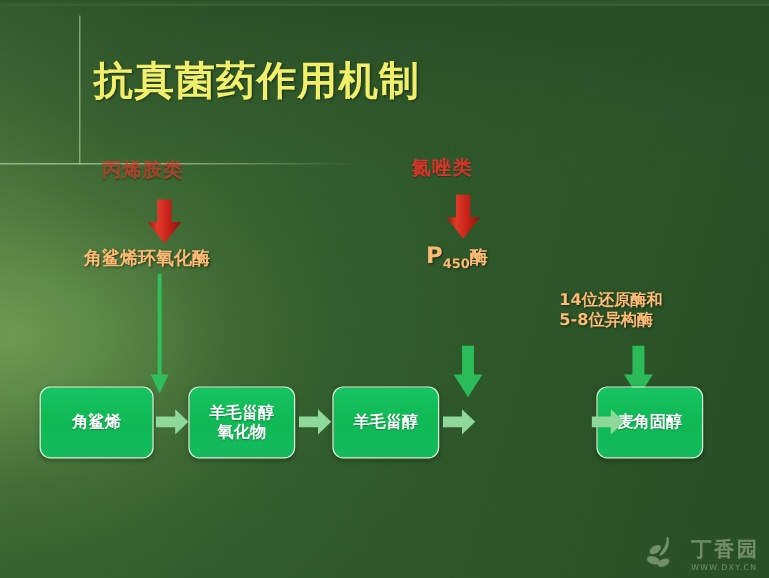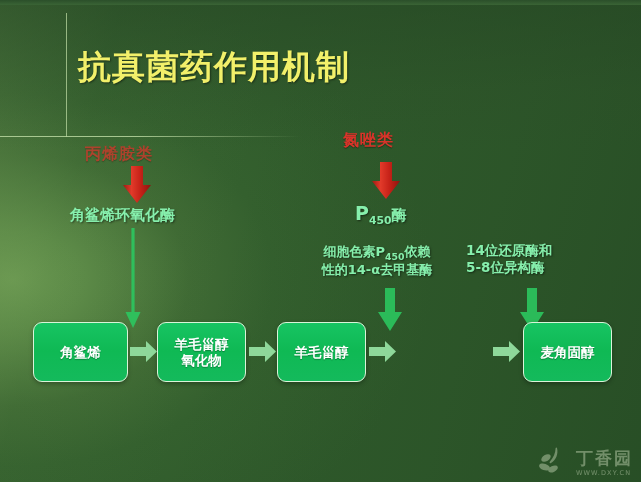--- a/index.html
+++ b/index.html
@@ -64,26 +64,26 @@
   
   .red-label {
     position: absolute;
     font-size: 16px;
     font-weight: 700;
     color: #d8342a;
     letter-spacing: 1px;
     text-shadow: 0 1px 1px rgba(0,0,0,.35);
     white-space: nowrap;
   }
-  .red-label.left  { left: 85px;  top: 144px; opacity: .72; }
+  .red-label.left  { left: 85px;  top: 132px; opacity: .72; }
   .red-label.right { left: 343px; top: 130px; }
   
   .ylabel {
     position: absolute;
-    color: #86efac;
+    color: #fdba74;
     font-weight: 700;
     text-shadow: 1px 1px 2px rgba(0,0,0,.5);
     line-height: 1.25;
     white-space: pre-line;
   }
   #lbl-squalene-epoxidase { left: 70px;  top: 206px; font-size: 15px; }
   #lbl-p450               { left: 355px; top: 202px; font-size: 15px; }
   #lbl-cyp-demethylase    { left: 302px; top: 244px; font-size: 13px; text-align: center; width: 150px; }
   #lbl-reductase-isomerase{ left: 466px; top: 242px; font-size: 13.5px; }
   .sub { font-size: .72em; vertical-align: sub; }
@@ -119,21 +119,21 @@
     font-size: 13.5px;
     font-weight: 700;
     line-height: 1.22;
     white-space: pre-line;
     text-shadow: 0 1px 1px rgba(0,0,0,.30);
   }
   #box-squalene       { left: 33px;  width: 93px; }
   #box-squalene-epox  { left: 157px; width: 87px; }
   #box-lanosterol     { left: 277px; width: 87px; }
   #box-demethyl-lano  { left: 398px; width: 92px; }
-  #box-ergosterol     { left: 523px; width: 87px; }
+  #box-ergosterol     { left: 497px; width: 87px; }
   
   .blk-arrow-right { position: absolute; top: 340px; width: 28px; height: 23px; }
   #right-arrow-1 { left: 130px; }
   #right-arrow-2 { left: 249px; }
   #right-arrow-3 { left: 369px; }
   #right-arrow-4 { left: 493px; }
   
   .watermark {
     position: absolute;
     right: 8px; bottom: 6px;
@@ -195,21 +195,20 @@
         <stop offset="100%" stop-color="#8c140e"></stop>
       </linearGradient>
     </defs>
     <path d="M9,0 L21,0 L21,19 L29,19 L15,37 L1,19 L9,19 Z" fill="url(#rg2)"></path>
   </svg>
 
   <div class="ylabel" id="lbl-squalene-epoxidase">角鲨烯环氧化酶</div>
 
   <div class="ylabel" id="lbl-p450"><span class="big-p">P</span><span class="sub">450</span><span>酶</span></div>
 
-  <div class="ylabel" id="lbl-cyp-demethylase"><span>细胞色素P</span><span class="sub">450</span><span>依赖</span><br><span>性的14-α去甲基酶</span></div>
 
   <div class="ylabel" id="lbl-reductase-isomerase">14位还原酶和
 5-8位异构酶</div>
 
   <svg class="thin-arrow" id="thin-arrow-squalene" viewBox="0 0 22 102">
     <line x1="11" y1="0" x2="11" y2="86" stroke="#2fbf5c" stroke-width="3.2"></line>
     <path d="M11,100 L3.5,84 L18.5,84 Z" fill="#2fbf5c"></path>
   </svg>
 
   <svg class="blk-arrow-down" id="down-arrow-lanosterol" viewBox="0 0 26 44">

